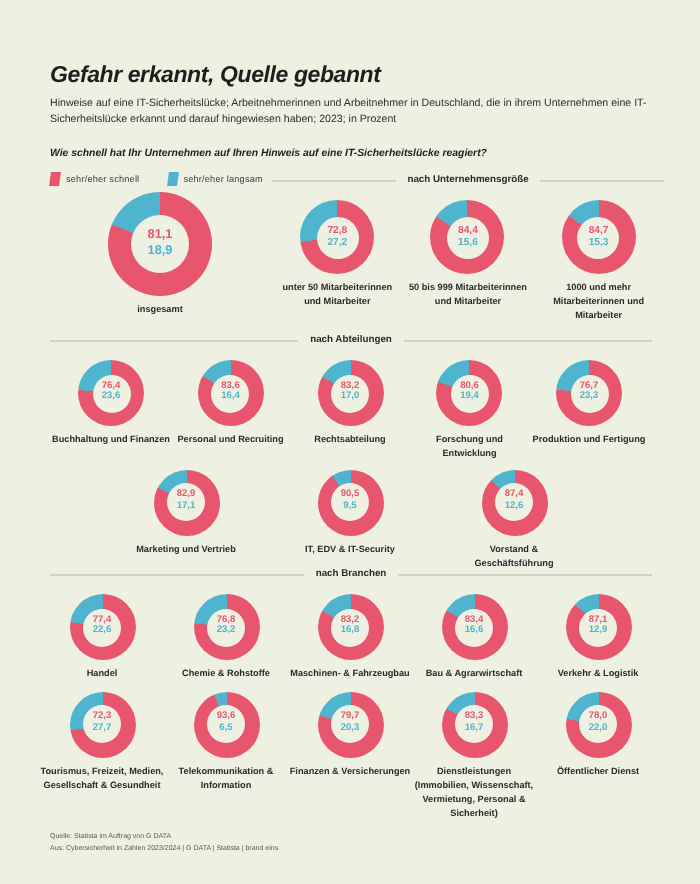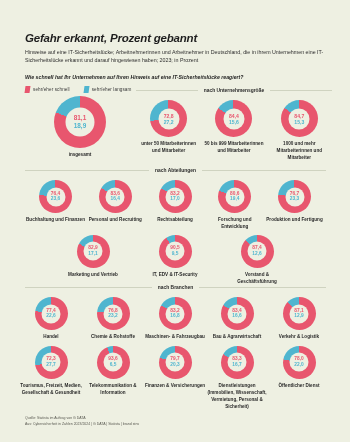--- a/index.html
+++ b/index.html
@@ -218,21 +218,21 @@
     line-height: 1.7;
     color: #5a5a52;
   }
 </style>
 </head>
 <body>
 
 <div class="page">
 
   <div class="header">
-    <div class="title">Gefahr erkannt, Prozent gebannt</div>
+    <div class="title">Gefahr erkannt, Quelle gebannt</div>
     <div class="subtitle">Hinweise auf eine IT-Sicherheitslücke; Arbeitnehmerinnen und Arbeitnehmer in Deutschland, die in ihrem Unternehmen eine IT-Sicherheitslücke erkannt und darauf hingewiesen haben; 2023; in Prozent</div>
     <div class="question">Wie schnell hat Ihr Unternehmen auf Ihren Hinweis auf eine IT-Sicherheitslücke reagiert?</div>
 
     <div class="legend">
       <div class="legend-item">
         <span class="legend-swatch" style="background:#e8566e"></span>
         <span class="legend-label">sehr/eher schnell</span>
       </div>
       <div class="legend-item">
         <span class="legend-swatch" style="background:#4fb5cf"></span>

